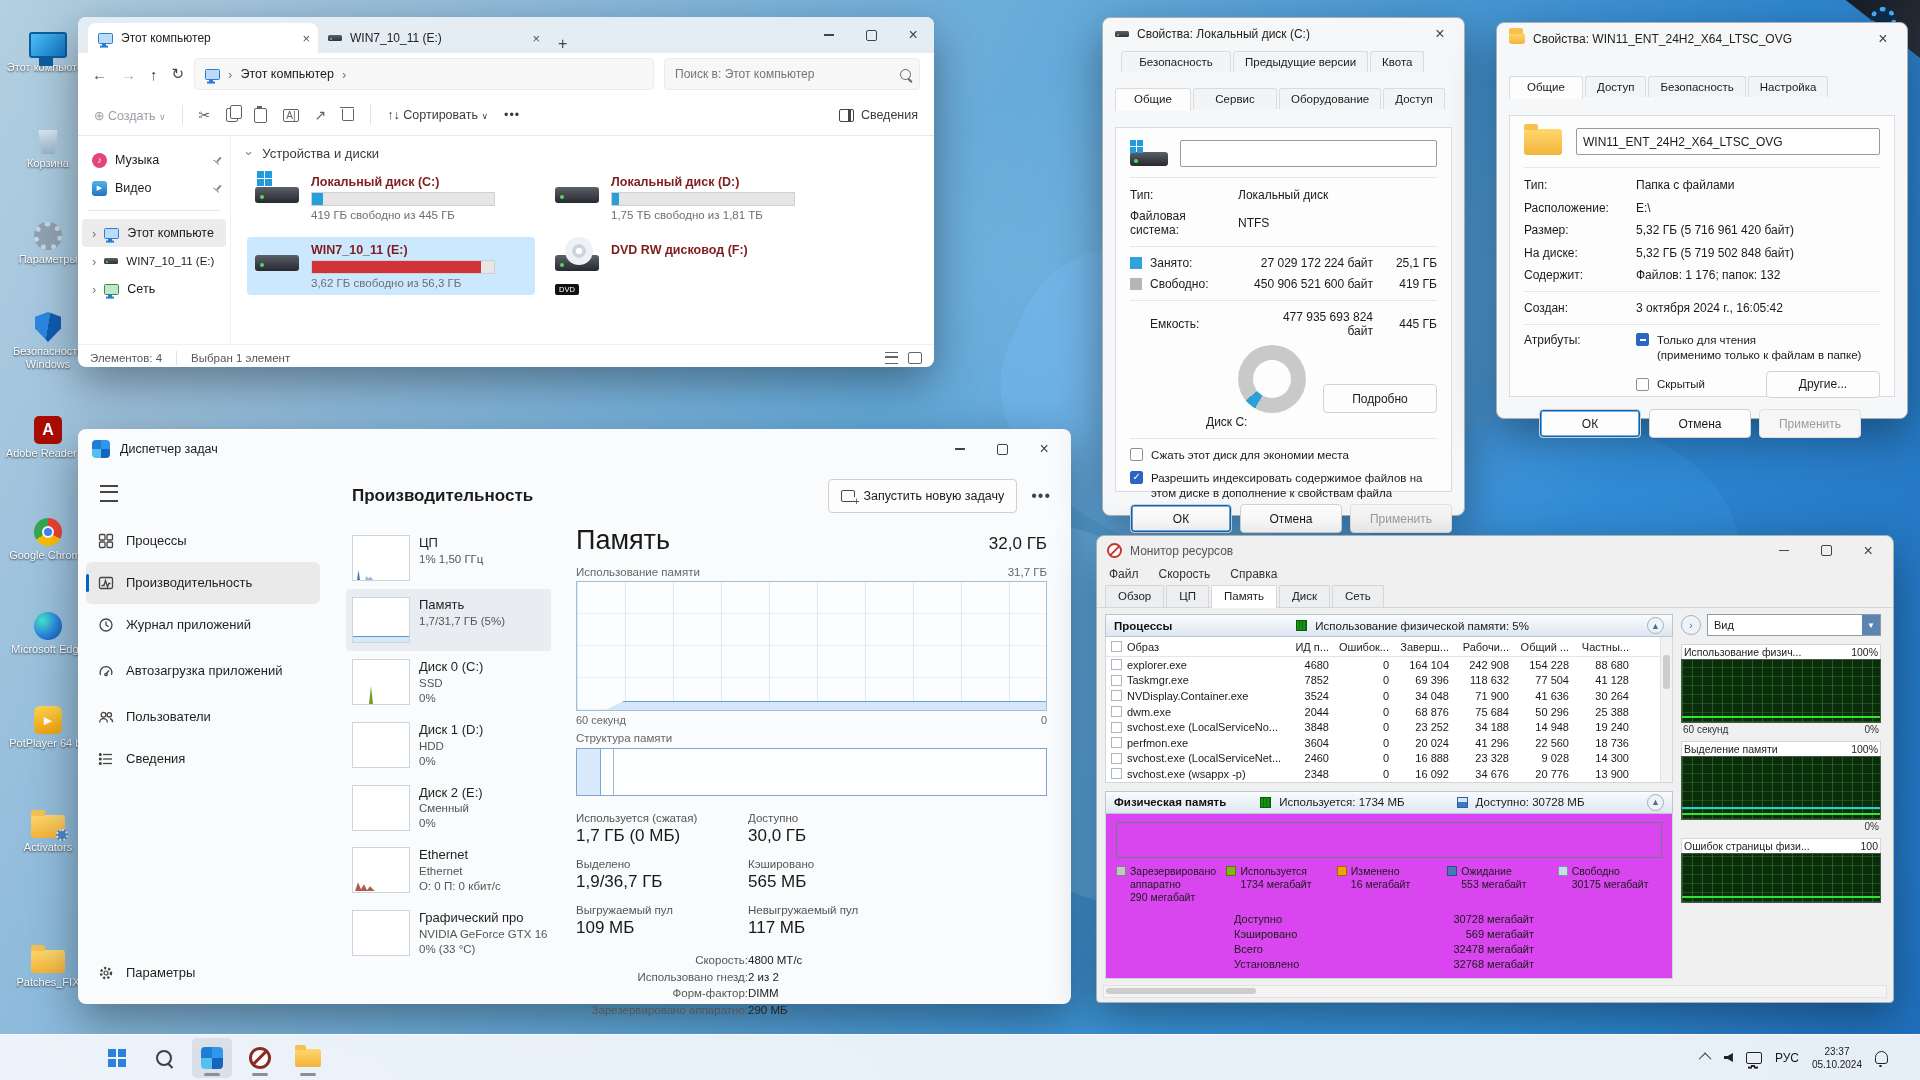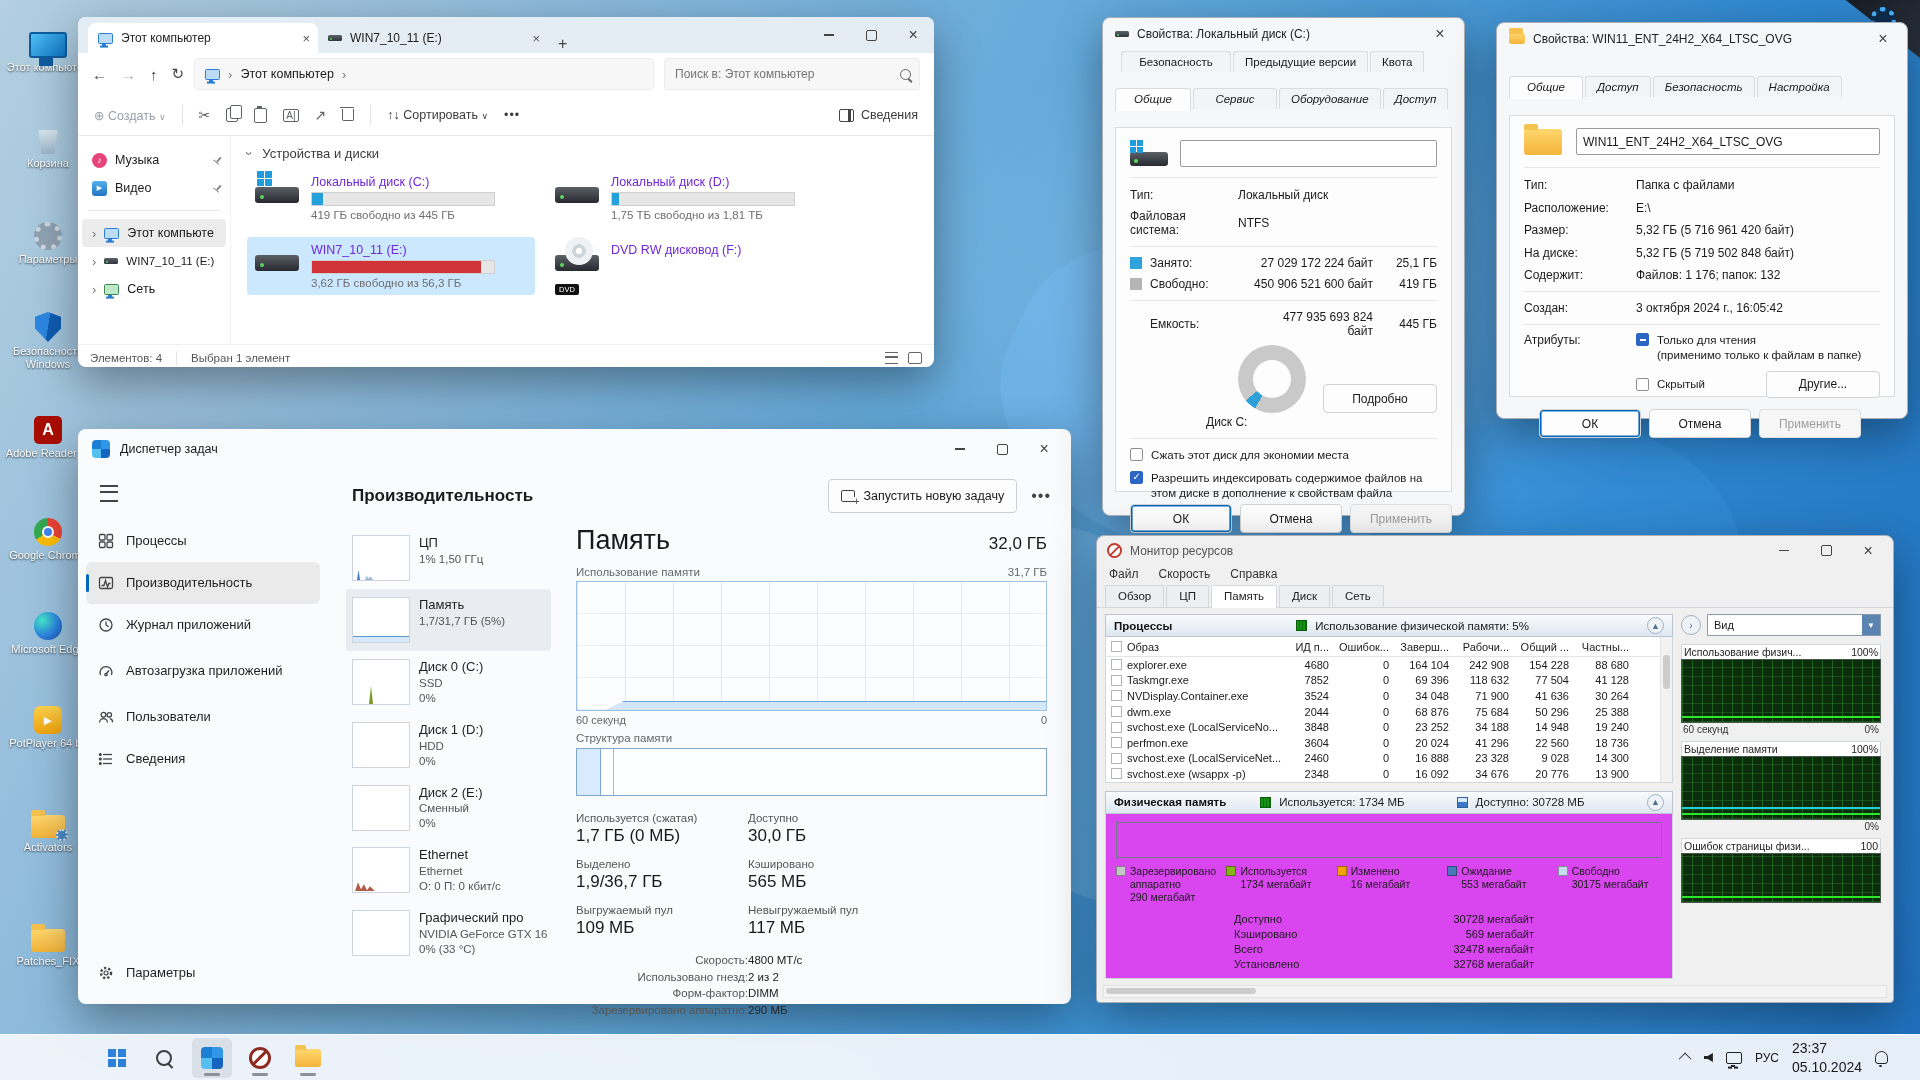--- a/index.html
+++ b/index.html
@@ -100,21 +100,21 @@
   .dico{width:46px;position:relative;flex:none;padding-top:12px;}
   .hddbig{width:44px;height:16px;background:linear-gradient(#5b6168,#26292e);border-radius:3px;position:relative;}
   .hddbig::after{content:"";position:absolute;left:5px;bottom:4px;width:4px;height:4px;border-radius:50%;background:#59d25e;}
   .winlogo{position:absolute;left:2px;top:-4px;width:15px;height:15px;
      background:linear-gradient(#1f9bde,#1f9bde) 0 0/7px 7px no-repeat,linear-gradient(#1f9bde,#1f9bde) 8px 0/7px 7px no-repeat,
      linear-gradient(#1f9bde,#1f9bde) 0 8px/7px 7px no-repeat,linear-gradient(#1f9bde,#1f9bde) 8px 8px/7px 7px no-repeat;}
   .disc{position:absolute;left:10px;top:-6px;width:28px;height:28px;border-radius:50%;
      background:radial-gradient(circle,#fff 16%,#cdd5dd 17% 34%,#eef2f6 35% 68%,#aab4bf 100%);}
   .dvdchip{position:absolute;left:0;bottom:-6px;background:#111;color:#fff;font-size:7.5px;padding:1px 4px;border-radius:2px;}
   .dtxt{flex:1;min-width:0;}
-  .dname{font-size:12.5px;color:#6d28d9;margin-bottom:3px;white-space:nowrap;}
+  .dname{font-size:12.5px;color:#7f1d1d;margin-bottom:3px;white-space:nowrap;font-weight:bold;}
   .dbar{width:182px;height:12px;background:#e6e6e6;border:1px solid #d0d0d0;margin-bottom:3px;}
   .dbar i{display:block;height:100%;}
   .dfree{font-size:11.5px;color:#6e6e6e;white-space:nowrap;}
   .ex-status{height:26px;display:flex;align-items:center;gap:14px;padding:0 12px;font-size:11.5px;color:#555;border-top:1px solid #f0f0f0;}
   .ex-status .vdiv{height:14px;}
   .ico-lines{width:13px;height:10px;border-top:1.6px solid #666;border-bottom:1.6px solid #666;position:relative;display:inline-block;}
   .ico-lines::after{content:"";position:absolute;left:0;top:3px;width:100%;height:1.6px;background:#666;}
   .ico-thumb{width:12px;height:10px;border:1.6px solid #666;border-radius:2px;display:inline-block;}
   
   #taskmgr{left:78px;top:429px;width:993px;height:575px;background:#f9fbfd;}
@@ -169,21 +169,21 @@
   .tm-side{float:left;margin-top:16px;margin-left:14px;font-size:11.5px;color:#555;}
   .tm-siderow{display:flex;margin-bottom:4.5px;}
   .tm-siderow .l{width:158px;text-align:right;}
   .tm-siderow .v{color:#222;}
   
   .dlg{background:#f6f7f8;border:1px solid #a9afb6;}
   .dlg-title{height:31px;display:flex;align-items:center;gap:8px;padding:0 4px 0 12px;font-size:12px;color:#222;}
   .dlg-x{margin-left:auto;width:40px;height:30px;display:flex;align-items:center;justify-content:center;font-size:16px;color:#444;}
   #propc{left:1102px;top:17px;width:361px;height:497px;}
   .pc-tabsback{display:flex;padding:2px 12px 0 18px;position:relative;z-index:1;}
-  .pc-tabsfront{display:flex;padding:18px 12px;position:relative;z-index:2;margin-top:-2px;font-style:italic;}
+  .pc-tabsfront{display:flex;padding:18px 12px;position:relative;z-index:2;margin-top:-2px;}
   .cpage{background:#fdfdfe;border:1px solid #d8dbdf;margin:0 12px;position:relative;z-index:1;}
   #propc .cpage{height:365px;padding:12px 14px;box-sizing:border-box;font-size:12px;}
   .pc-row{display:flex;align-items:center;margin-bottom:7px;}
   .pc-iconrow{display:flex;align-items:center;gap:12px;padding-bottom:10px;border-bottom:1px solid #e7e7e7;margin-bottom:10px;}
   .pc-iconrow .inp{flex:1;height:25px;border:1px solid #9a9a9a;border-radius:2px;background:#fff;}
   .hddprop{width:38px;height:14px;background:linear-gradient(#5b6168,#26292e);border-radius:3px;position:relative;margin-top:10px;}
   .hddprop::after{content:"";position:absolute;left:4px;bottom:3px;width:3.5px;height:3.5px;border-radius:50%;background:#59d25e;}
   .hddprop .winlogo{left:0;top:-12px;width:13px;height:13px;background-size:6px 6px;background-position:0 0,7px 0,0 7px,7px 7px;}
   .pc-lab{width:108px;color:#222;}
   .pc-sq{width:12px;height:12px;margin-right:8px;flex:none;}
@@ -276,21 +276,21 @@
   .tb-rm{width:22px;height:22px;border-radius:50%;border:3px solid #8c2b22;position:relative;background:#fff;box-sizing:border-box;}
   .tb-rm::after{content:"";position:absolute;left:-1px;top:6.5px;width:18px;height:3px;background:#8c2b22;transform:rotate(-45deg);}
   .tb-fold{width:26px;height:18px;background:linear-gradient(#ffd76e,#f3b43a);border-radius:2.5px;position:relative;}
   .tb-fold::before{content:"";position:absolute;top:-4px;left:0;width:11px;height:5px;background:#f5c24e;border-radius:2px 2px 0 0;}
   .tb-tray{margin-left:auto;display:flex;align-items:center;gap:13px;padding-right:32px;font-size:12px;color:#1a1a1a;}
   .tb-chev{width:8px;height:8px;border-left:1.8px solid #333;border-top:1.8px solid #333;transform:rotate(45deg) translateY(2px);}
   .tb-vol{width:9px;height:9px;background:#222;clip-path:polygon(0 32%,42% 32%,100% 0,100% 100%,42% 68%,0 68%);position:relative;}
   .tb-vol::after{content:"";position:absolute;right:-5px;top:-1px;width:9px;height:11px;border:1.6px solid #222;border-left:none;border-radius:0 9px 9px 0;}
   .tb-net{width:14px;height:10px;border:1.6px solid #222;border-radius:2px;position:relative;}
   .tb-net::after{content:"";position:absolute;left:4px;bottom:-4px;width:4px;height:2px;background:#222;box-shadow:-3px 1.6px 0 0 #222,3px 1.6px 0 0 #222;}
-  .tb-clock{text-align:left;font-size:14px;line-height:1.3;}
+  .tb-clock{text-align:center;font-size:10px;line-height:1.3;}
   .tb-bell{width:11px;height:11px;border:1.6px solid #222;border-radius:50% 50% 3px 3px;position:relative;}
   .tb-bell::after{content:"";position:absolute;left:3px;bottom:-3.6px;width:3px;height:2px;border-radius:50%;background:#222;}
 </style>
 </head>
 <body>
 
 <div id="screen">
   <div class="petal" style="left:1000px;top:260px;width:420px;height:300px;transform:rotate(24deg);"></div>
   <div class="petal" style="left:1230px;top:430px;width:520px;height:360px;transform:rotate(-18deg);background:rgba(60,150,225,.32);"></div>
   <div class="petal" style="left:860px;top:560px;width:460px;height:320px;transform:rotate(40deg);background:rgba(150,210,250,.28);"></div>
@@ -347,21 +347,21 @@
       <div class="lb">PotPlayer 64 bit</div>
     </div>
   <div class="dicon" style="top:800px;">
       <div class="ig">
         <div class="fold">
           <span class="mini"></span>
         </div>
       </div>
       <div class="lb">Activators</div>
     </div>
-  <div class="dicon" style="top:914px;">
+  <div class="dicon" style="top:935px;">
       <div class="ig">
         <div class="fold"></div>
       </div>
       <div class="lb">Patches_FIX</div>
     </div>
 
   <div class="win" id="explorer">
     <div class="ex-tabs">
       <div class="ex-tab active">
         <span class="mini-mon"></span>

